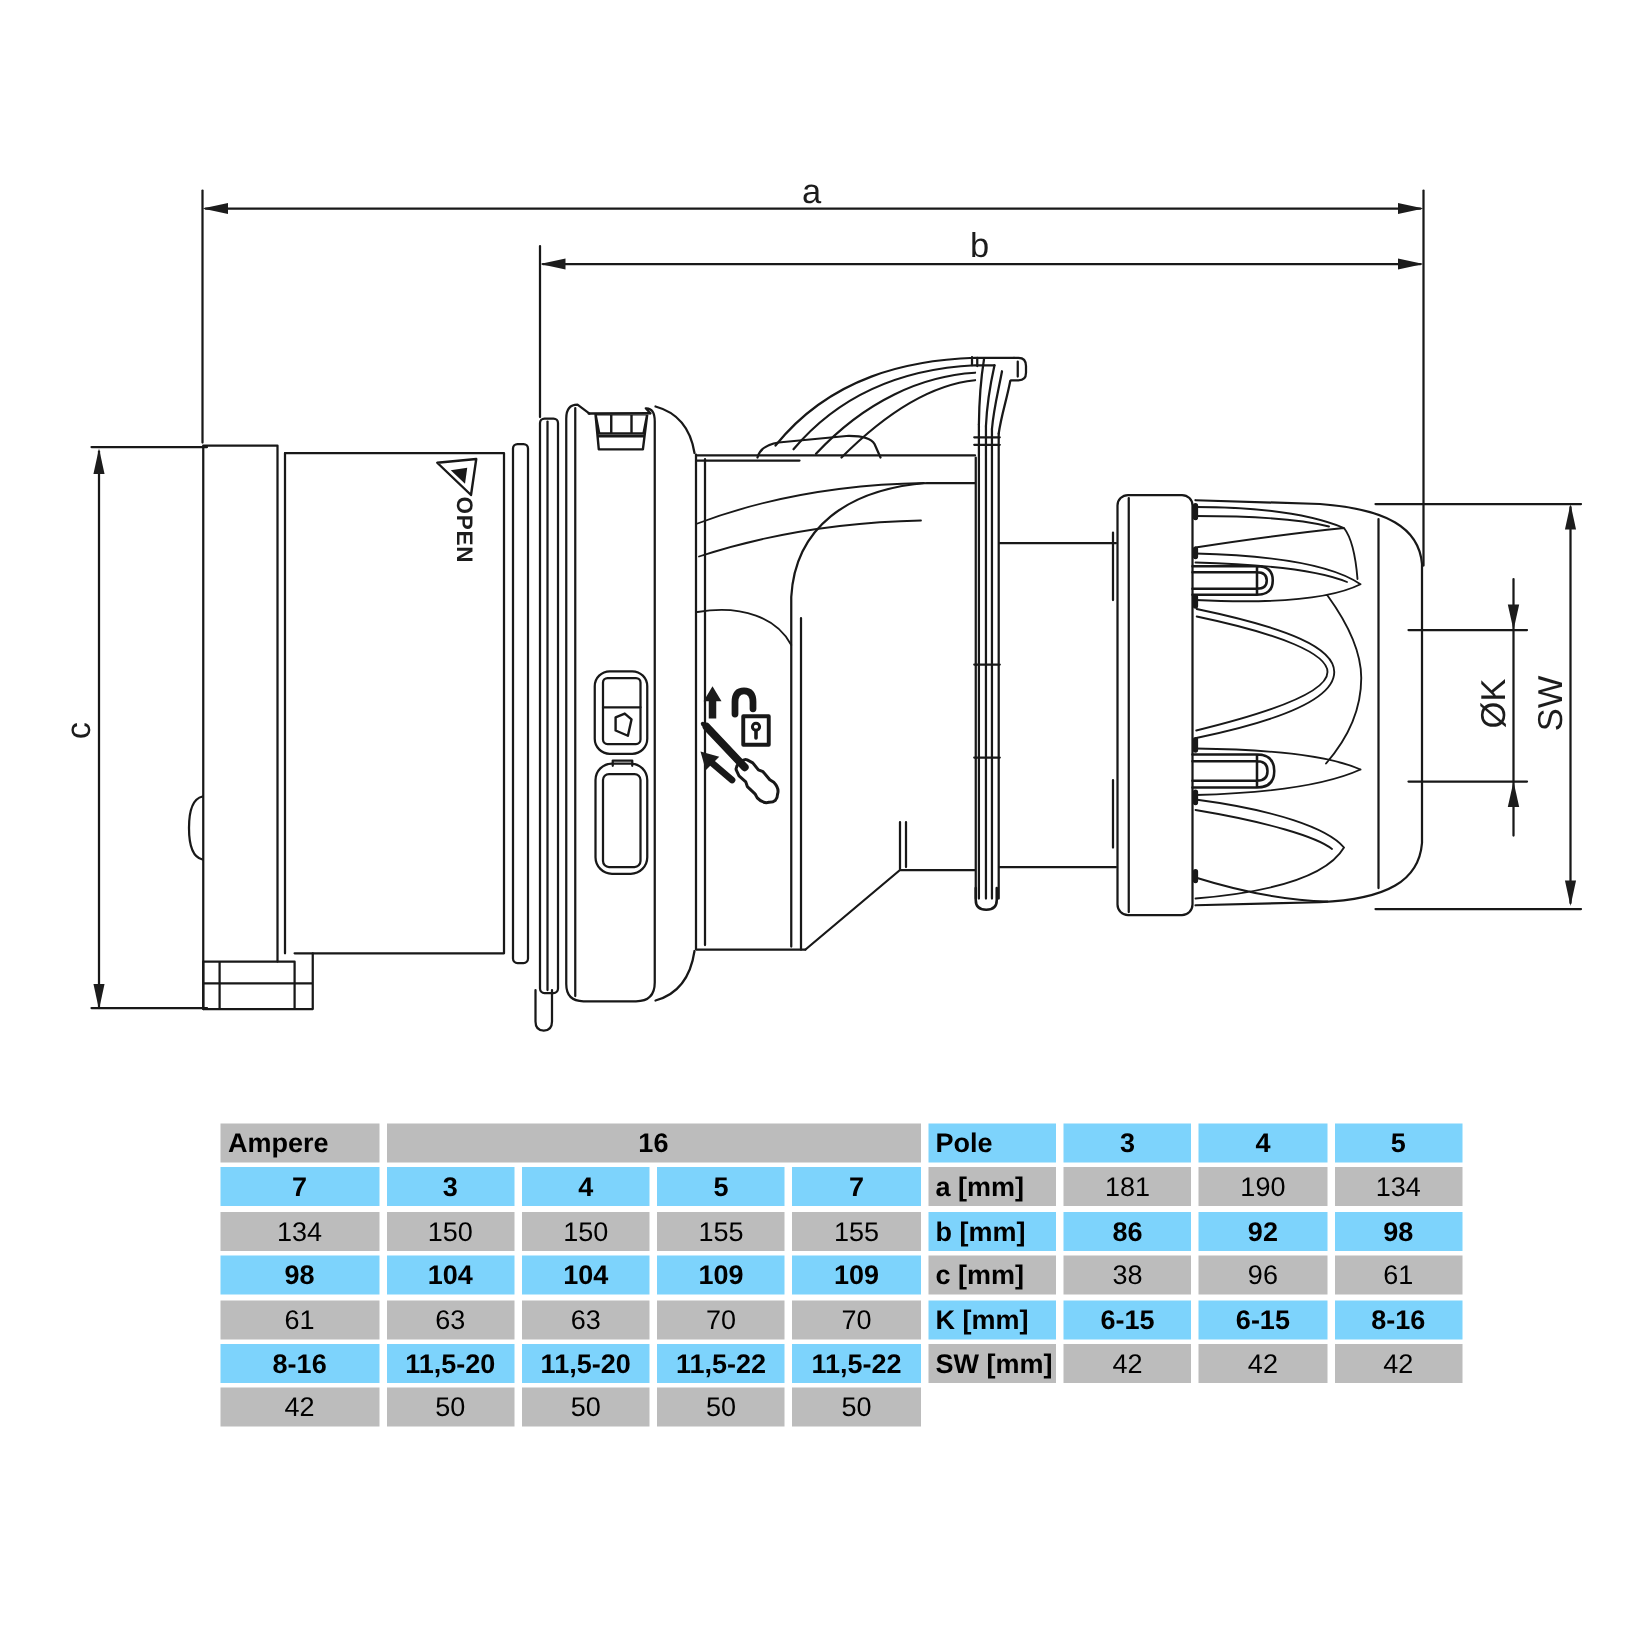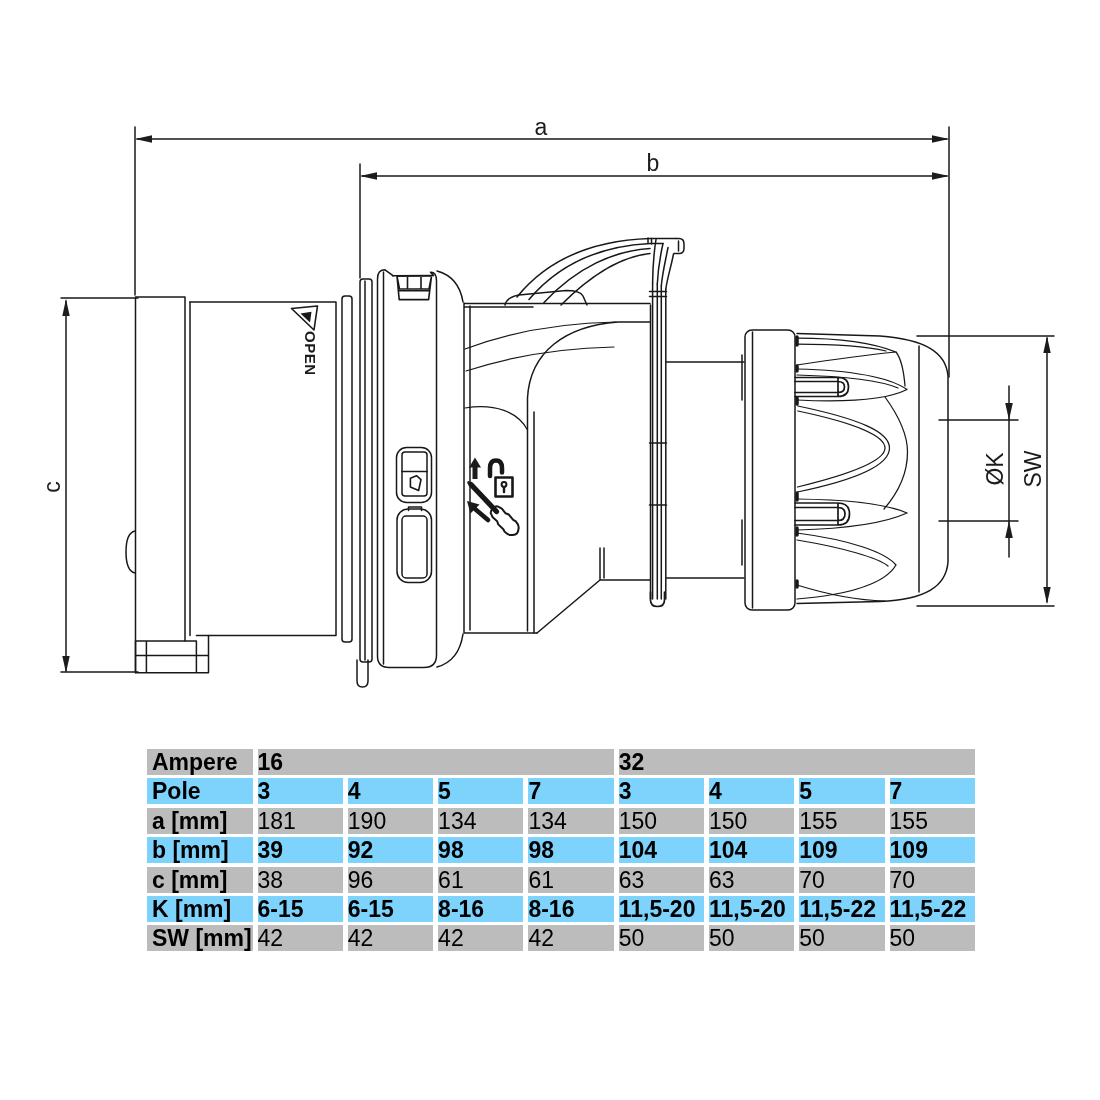--- a/index.html
+++ b/index.html
@@ -1,25 +1,25 @@
 <!DOCTYPE html>
 <html><head>
 <meta charset="utf-8">
 <style>
 html,body{margin:0;padding:0;background:#ffffff;}
 #page{position:relative;width:1100px;height:1100px;background:#ffffff;font-family:"Liberation Sans",sans-serif;overflow:hidden;}
 #draw{position:absolute;left:0;top:0;}
 #tbl{position:absolute;left:147px;top:749px;display:grid;
  grid-template-columns:105.5px repeat(8,85.3px);
  grid-auto-rows:26px;column-gap:5px;row-gap:3.4px;
- font-size:23px;line-height:26px;color:#000;}
+ font-size:18px;line-height:26px;color:#000;}
 #tbl .g{background:#bcbcbc;}
 #tbl .l{background:#7dd3fc;}
 #tbl .lab{font-weight:bold;padding-left:5px;}
-#tbl .v{}
+#tbl .v{text-align:center;}
 #tbl .b{font-weight:bold;}
 </style>
 </head>
 <body>
 <div id="page">
 <svg id="draw" width="1100" height="1100" viewBox="0 0 1100 1100" fill="none" stroke="#181818" stroke-width="1.5" stroke-linecap="round" stroke-linejoin="round">
 
 <g>
 <line x1="137" y1="139" x2="947" y2="139"></line>
 <polygon points="135,139 152,135.3 152,142.7" fill="#1c1c1c" stroke="none"></polygon>
@@ -198,21 +198,20 @@
 <path d="M0,-5 L4,-6.3 L10,-5.8 L13,-7.2 L20,-6.8 L23,-7.6 Q28.5,-7.6 30.5,-4 Q32.5,-2 32.5,0 Q32.5,2 30.5,4 Q28.5,7.6 23,7.6 L20,6.8 L13,7.2 L10,5.8 L4,6.3 L0,5 Q-2.2,4 -2.2,0 Q-2.2,-4 0,-5 Z" stroke-width="2"></path>
 </g>
 </g>
 
 </svg>
 
 <div id="tbl">
 
 <div class="g lab">Ampere</div>
       <div class="g v b" style="grid-column:2/6">16</div>
-      <div class="g v b" style="grid-column:6/10">32</div>
 
 <div class="l lab">Pole</div>
       <div class="l v b">3</div>
       <div class="l v b">4</div>
       <div class="l v b">5</div>
       <div class="l v b">7</div>
       <div class="l v b">3</div>
       <div class="l v b">4</div>
       <div class="l v b">5</div>
       <div class="l v b">7</div>
@@ -221,21 +220,21 @@
       <div class="g v">181</div>
       <div class="g v">190</div>
       <div class="g v">134</div>
       <div class="g v">134</div>
       <div class="g v">150</div>
       <div class="g v">150</div>
       <div class="g v">155</div>
       <div class="g v">155</div>
 
 <div class="l lab">b [mm]</div>
-      <div class="l v b">39</div>
+      <div class="l v b">86</div>
       <div class="l v b">92</div>
       <div class="l v b">98</div>
       <div class="l v b">98</div>
       <div class="l v b">104</div>
       <div class="l v b">104</div>
       <div class="l v b">109</div>
       <div class="l v b">109</div>
 
 <div class="g lab">c [mm]</div>
       <div class="g v">38</div>

